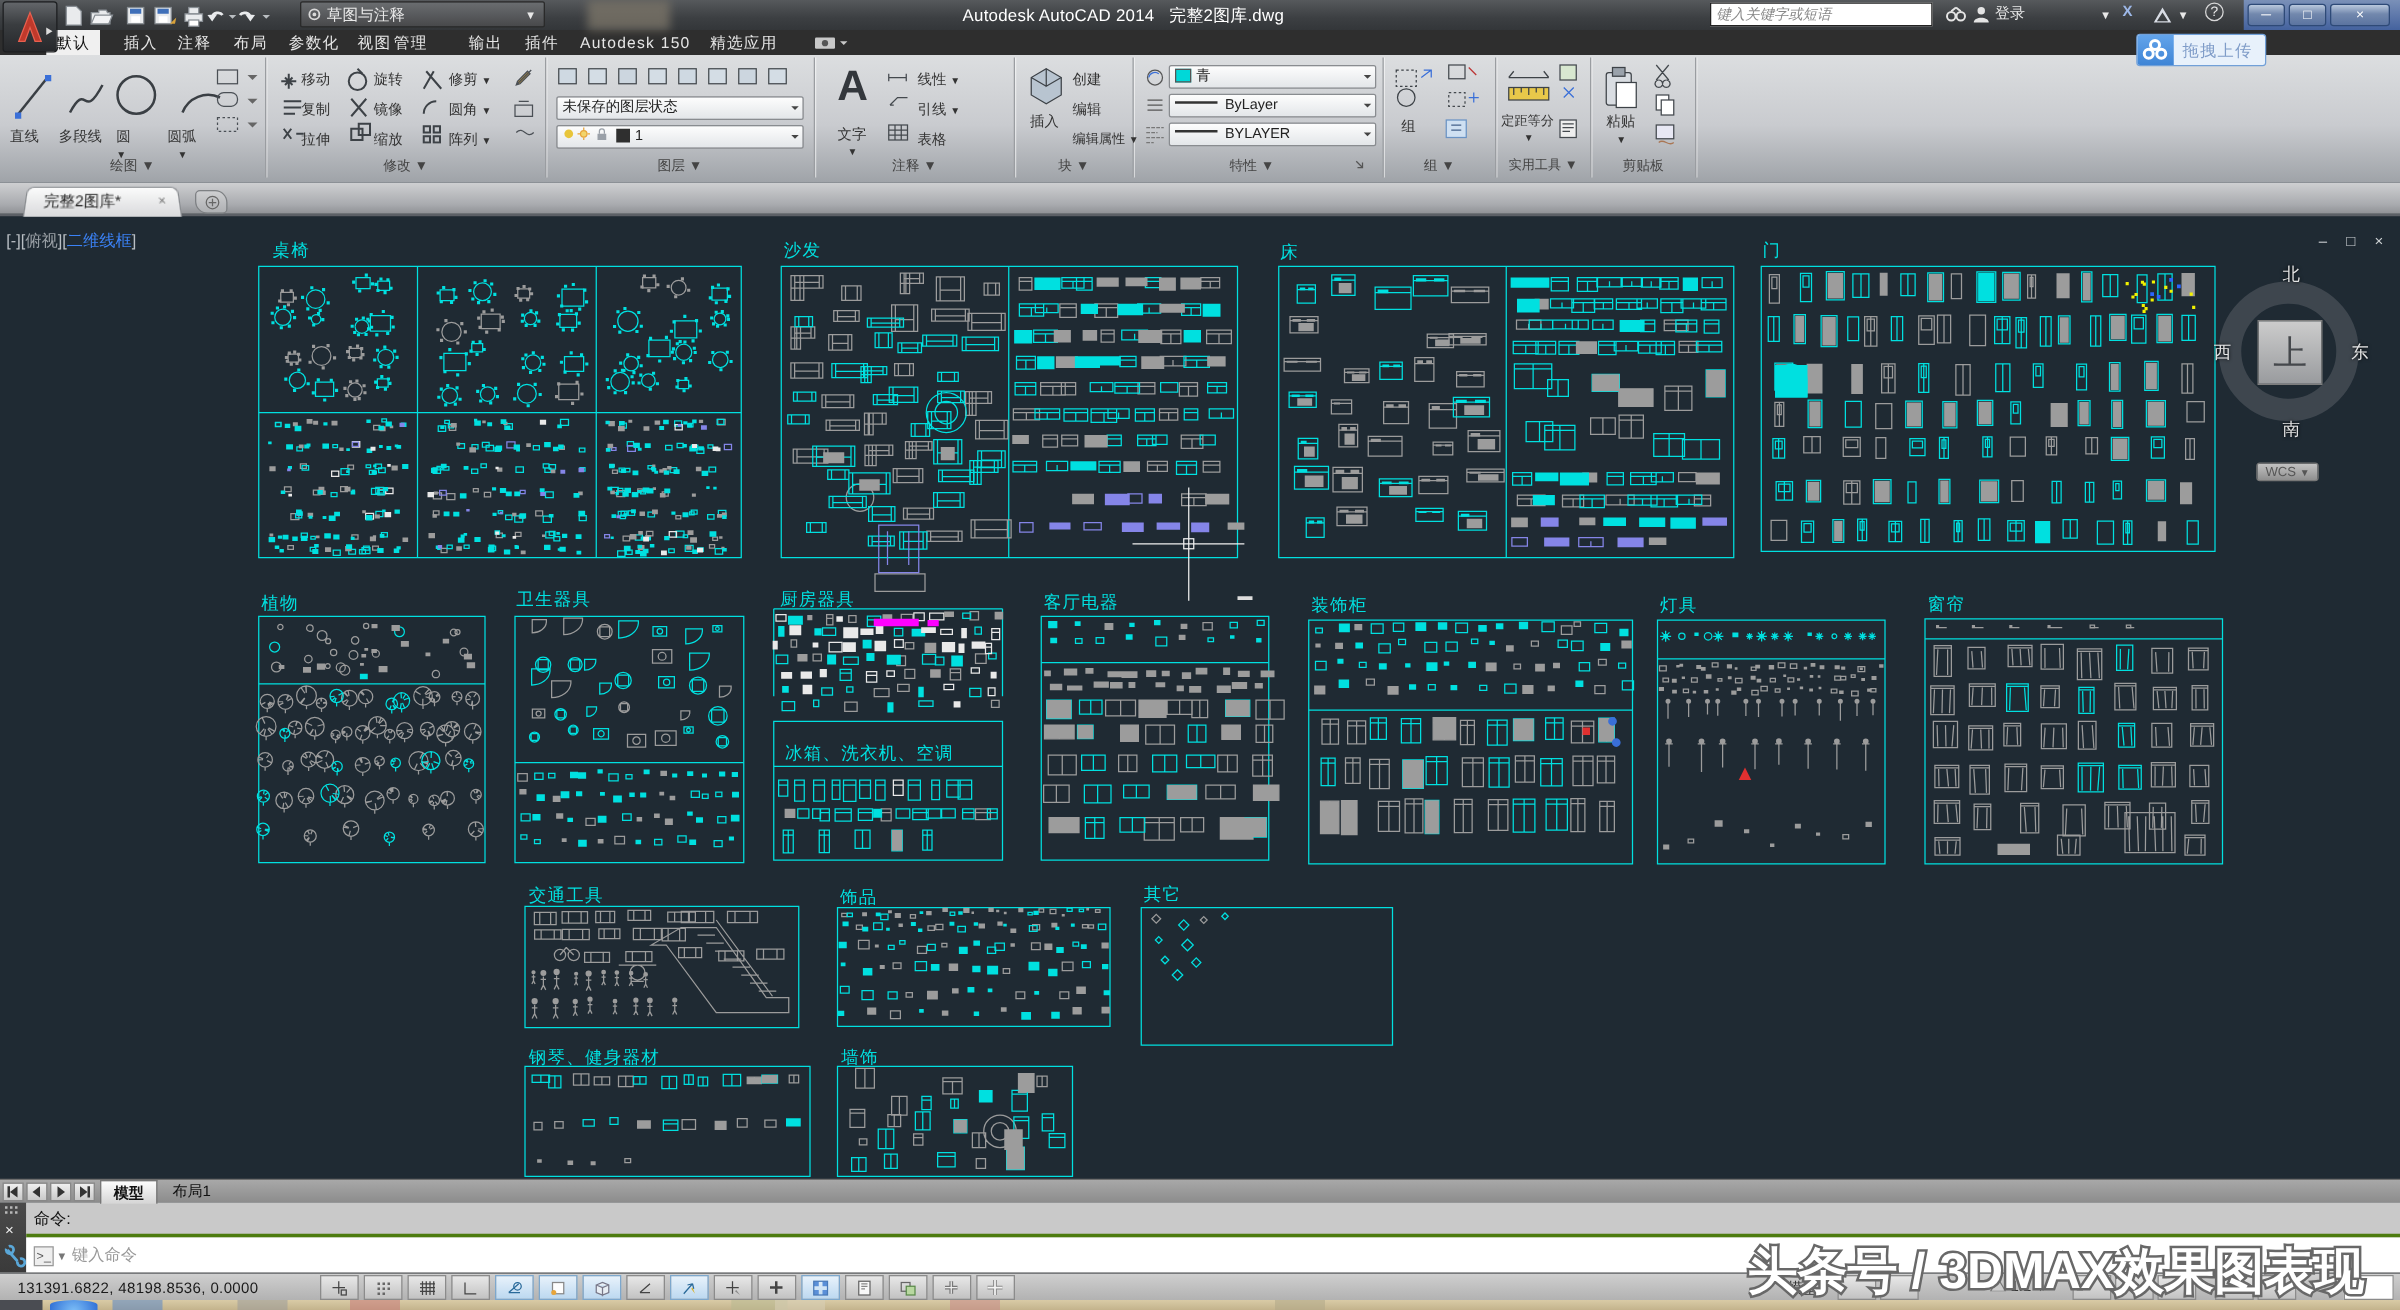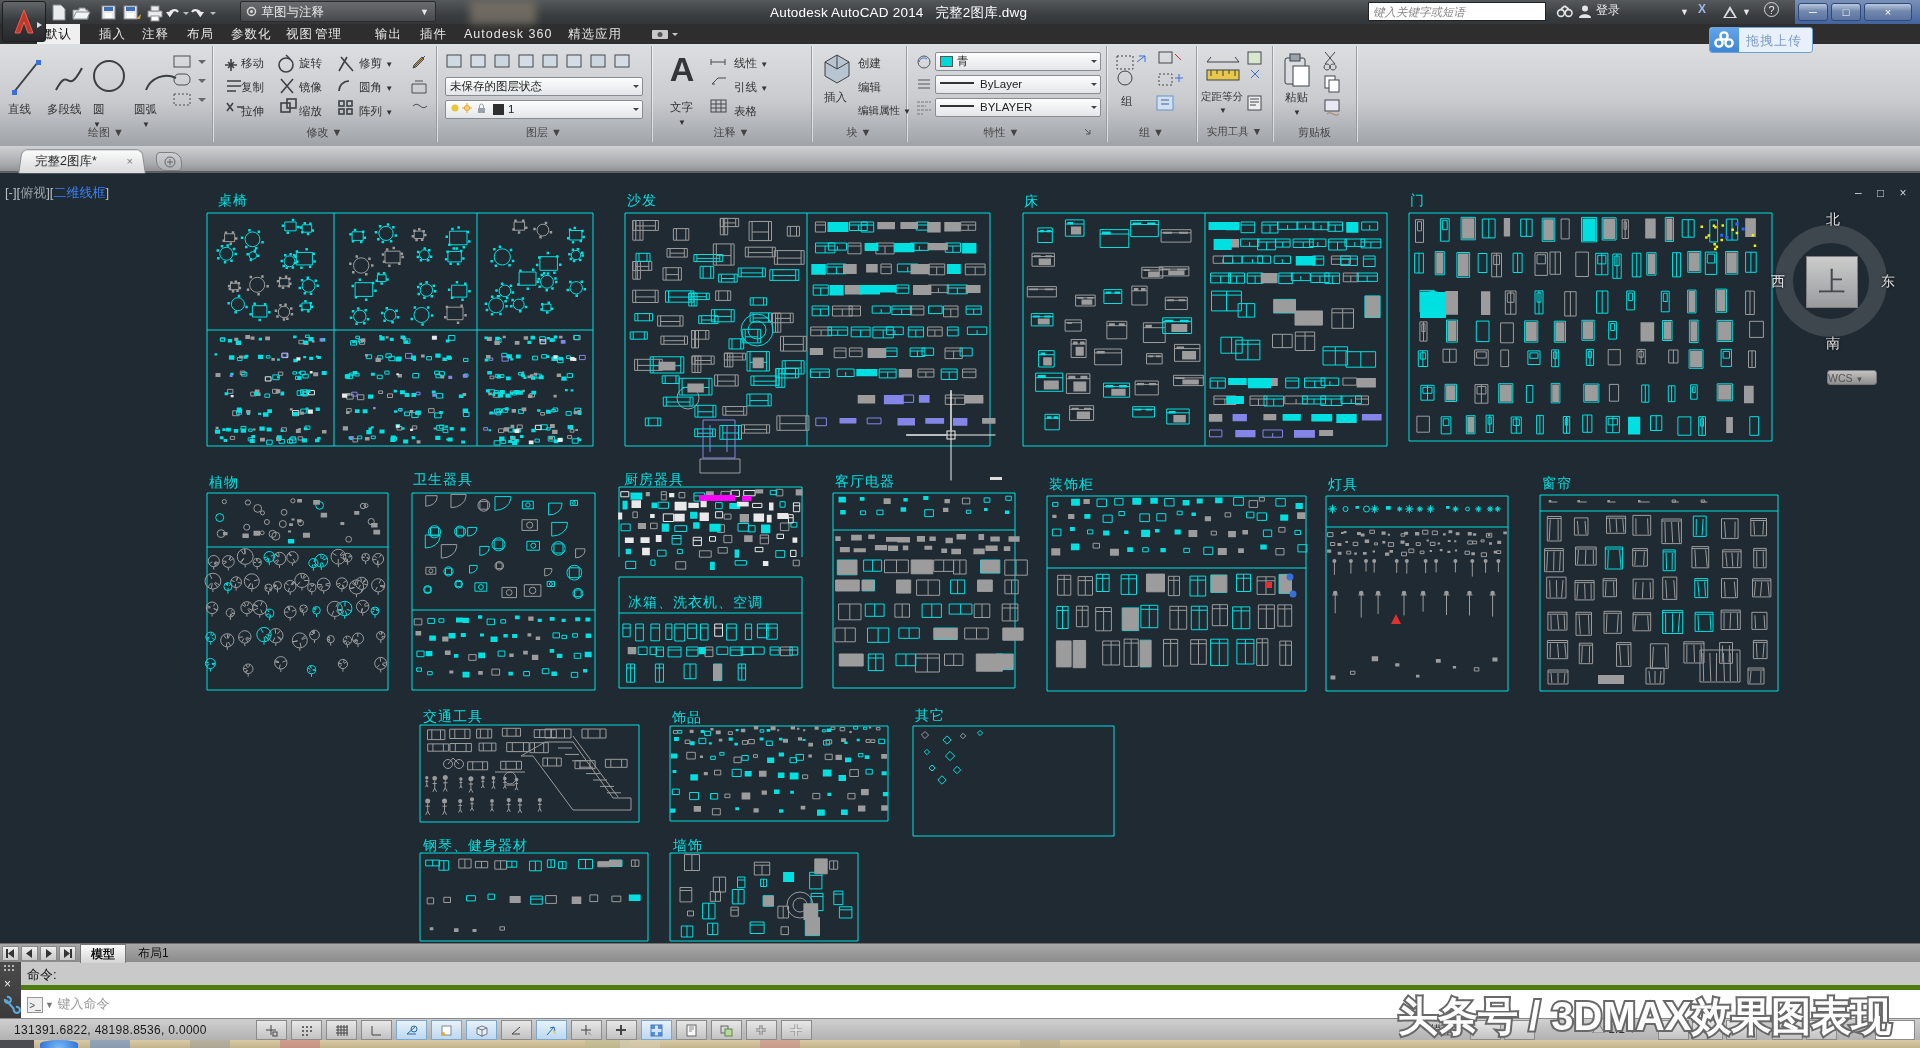--- a/index.html
+++ b/index.html
@@ -34,29 +34,29 @@
 #ftadd{position:absolute;left:156px;top:6px;width:26px;height:19px;background:linear-gradient(#cecfd1,#aeb0b3);border:1px solid #7e8184;border-radius:4px 10px 4px 10px}
 
 #canvas{left:0;top:173px;width:1920px;height:770px;background:#1f2a33;z-index:1}
 #vpinfo{position:absolute;left:5px;top:11px;color:#b9bfc4;font-size:13px}
 #dwbtns{position:absolute;left:1855px;top:13px;color:#cfd3d6;font-size:12px;letter-spacing:6px}
 
 #vcube{position:absolute;z-index:6;left:1773px;top:215px;width:124px;height:170px;color:#d8d8d8}
 #vring{position:absolute;left:2px;top:10px;width:112px;height:112px;border-radius:50%;border:18px solid rgba(105,110,116,.42)}
 #vsq{position:absolute;left:33px;top:41px;width:52px;height:52px;background:linear-gradient(#cccccc,#999b9e);border:1px solid #7e7e7e;color:#45484c;font-size:27px;text-align:center;line-height:50px}
 .vdir{position:absolute;font-size:14px;color:#e4e4e4;text-shadow:0 0 3px #000}
-#wcs{position:absolute;left:54px;top:155px;width:50px;height:15px;background:linear-gradient(#c2c2c2,#8f8f8f);border:1px solid #777;border-radius:3px;color:#555;font-size:10.5px;line-height:14px;}
+#wcs{position:absolute;left:32px;top:155px;width:50px;height:15px;background:linear-gradient(#c2c2c2,#8f8f8f);border:1px solid #777;border-radius:3px;color:#555;font-size:10.5px;line-height:14px;text-align:center}
 
 #mtabs{left:0;top:943px;width:1920px;height:19px;background:linear-gradient(#a8a8a8,#8c8c8c);z-index:26;border-top:1px solid #6e6e6e}
 .mtbtn{position:absolute;top:2px;width:17px;height:15px;background:linear-gradient(#efefef,#c9c9c9);border:1px solid #888;font-size:9px;text-align:center;line-height:14px;color:#333}
 .mttab{position:absolute;top:0;height:19px;font-size:12px;line-height:18px;padding:0 10px;color:#111}
 
 #cmdwrap{left:0;top:962px;width:1920px;height:56px;background:#ccc;z-index:25}
 #cmdgrip{position:absolute;left:0;top:0;width:21px;height:56px;background:linear-gradient(#4a4a4a,#3a3a3a);color:#ddd}
-#cmdhist{position:absolute;left:21px;top:0;width:1899px;height:28px;background:#c9c9c9;color:#111;font-size:13px;line-height:26px;border-bottom:5px solid #4d7c0f}
+#cmdhist{position:absolute;left:21px;top:0;width:1899px;height:28px;background:#c9c9c9;color:#111;font-size:13px;line-height:26px;border-bottom:3px solid #4d7c0f}
 #cmdline{position:absolute;left:21px;top:28px;width:1899px;height:28px;background:#fff;color:#999;font-size:13px;line-height:27px}
 
 #status{left:0;top:1018px;width:1920px;height:22px;background:linear-gradient(#cfcfcf,#b2b2b2);z-index:25;border-top:1px solid #888}
 #coords{position:absolute;left:14px;top:4px;color:#1a1a1a;font-size:12px;letter-spacing:0.3px}
 .stb{position:absolute;top:1px;width:31px;height:20px;border:1px solid #8b8b8b;background:linear-gradient(#e8e8e8,#c2c2c2)}
 .stb.on{background:linear-gradient(#e8f2fb,#bcd8f0);border-color:#7da7cc}
 
 #taskbar{left:0;top:1040px;width:1920px;height:8px;background:linear-gradient(#d9cba6,#c3b38c);z-index:40}
 
 #dragup{left:1709px;top:27px;width:104px;height:26px;z-index:31;background:#e8f1fb;border:1px solid #71a0d8;border-radius:3px}
@@ -192,21 +192,21 @@
 <div id="menurow" class="abs">
 <div class="mtab act" style="left:37px">默认</div>
 <div class="mtab" style="left:99px">插入</div>
 <div class="mtab" style="left:142px">注释</div>
 <div class="mtab" style="left:187px">布局</div>
 <div class="mtab" style="left:231px">参数化</div>
 <div class="mtab" style="left:286px">视图</div>
 <div class="mtab" style="left:315px">管理</div>
 <div class="mtab" style="left:375px">输出</div>
 <div class="mtab" style="left:420px">插件</div>
-<div class="mtab" style="left:464px">Autodesk 360</div>
+<div class="mtab" style="left:464px">Autodesk 150</div>
 <div class="mtab" style="left:568px">精选应用</div>
 <svg class="abs" style="left:652px;top:5px" width="26" height="11">
       <rect x="0" y="1" width="16" height="9" rx="1" fill="#c8c8c8"></rect>
       <circle cx="8" cy="5.5" r="2.5" fill="#555"></circle>
       <path d="M20,4l3,3l3,-3z" fill="#c8c8c8"></path>
     </svg>
 </div>
 
 <div id="ribbon" class="abs">
 

